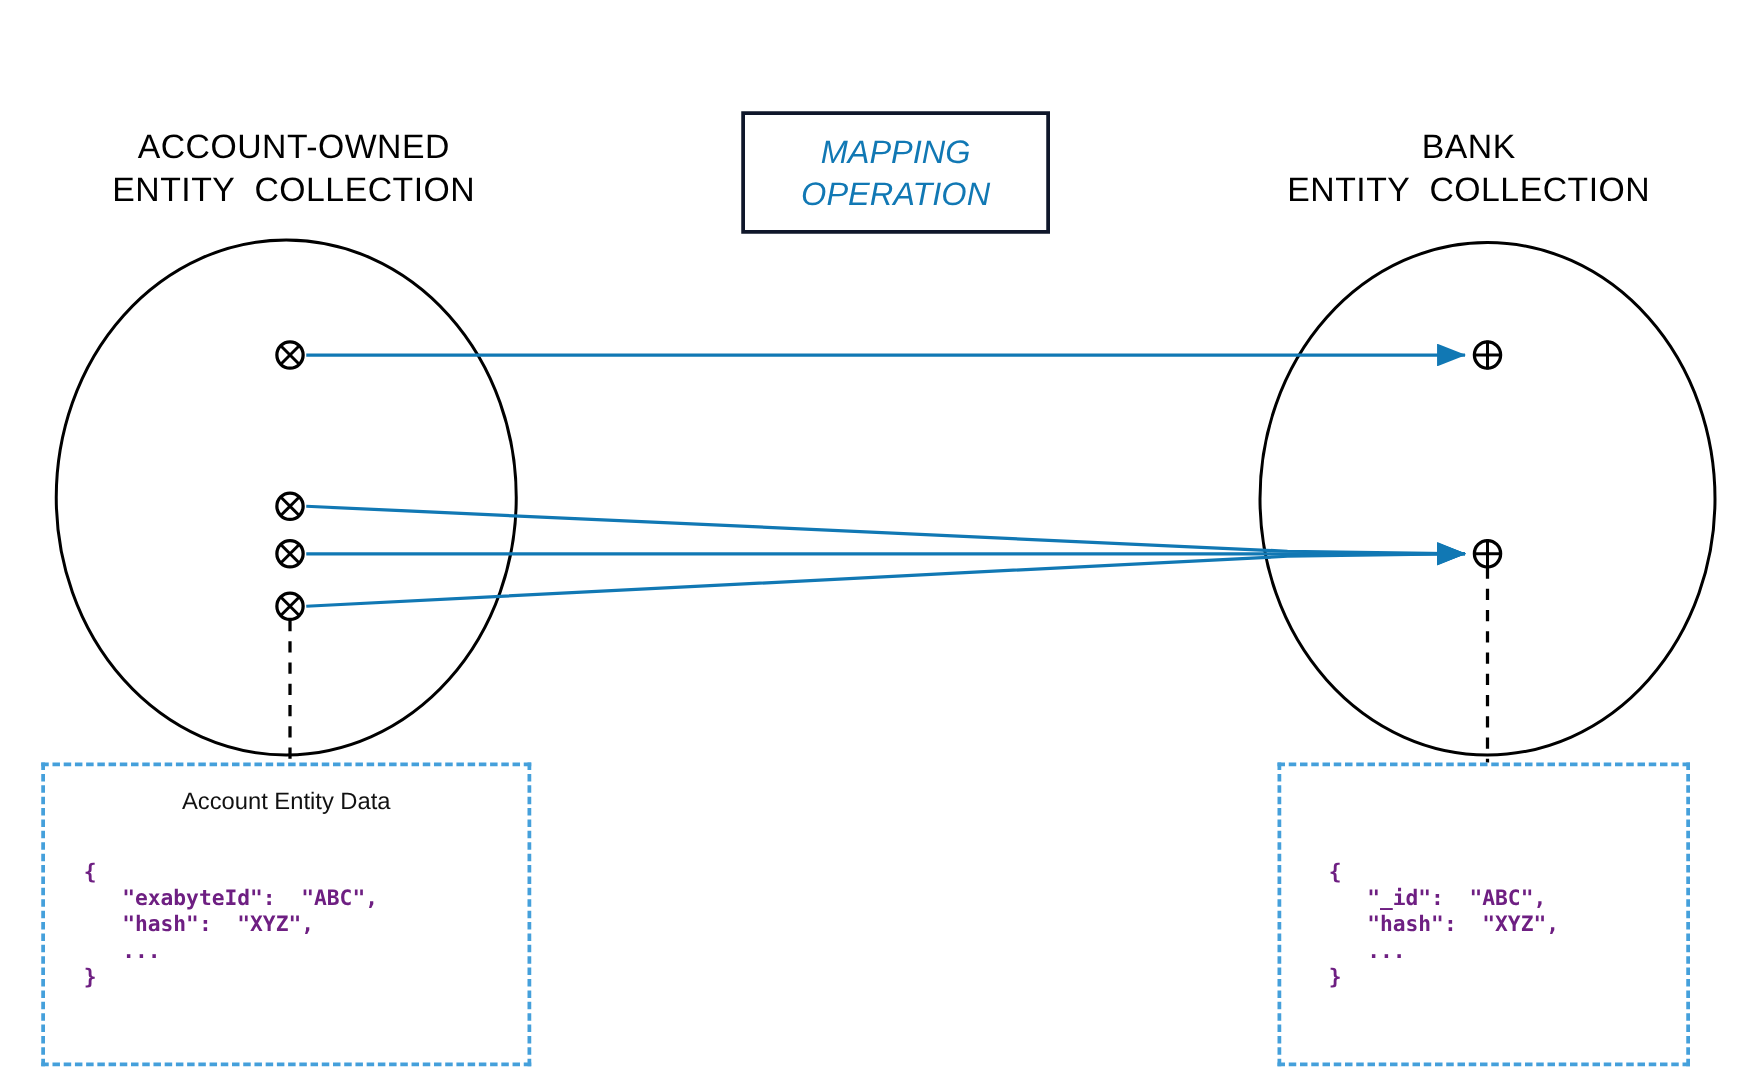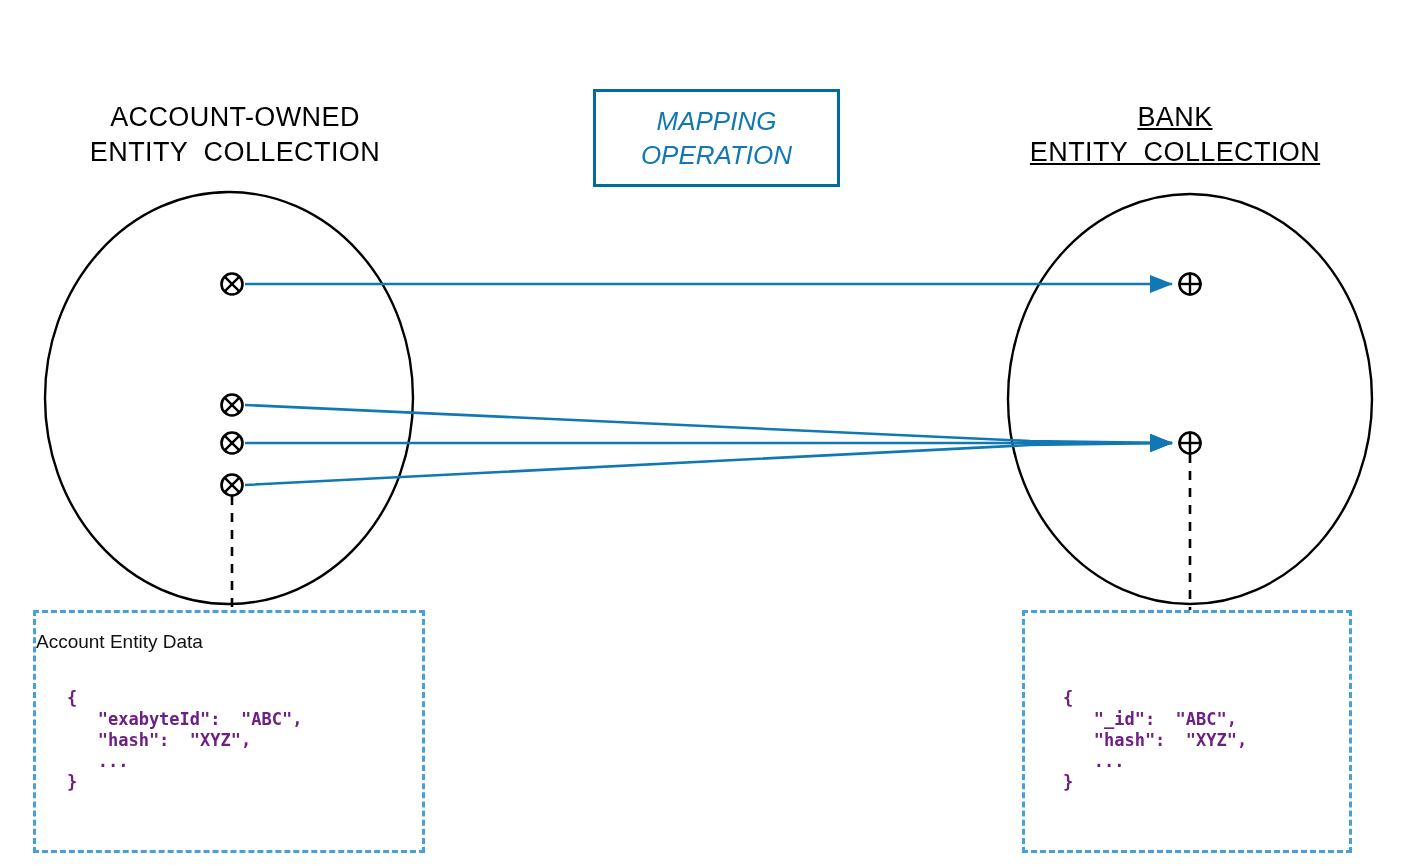--- a/index.html
+++ b/index.html
@@ -30,29 +30,29 @@
     position: absolute;
     text-align: center;
     color: #000000;
     font-family: "Liberation Sans", sans-serif;
     font-size: 27px;
     line-height: 35px;
     letter-spacing: 0.4px;
     white-space: pre;
   }
   #title-left  { left: 30px;   top: 68px;  width: 410px; }
-  #title-right { left: 975px;  top: 68px;  width: 400px; text-decoration: underline; }
+  #title-right { left: 975px;  top: 68px;  width: 400px; }
 
   #mapping-box {
     position: absolute;
     left: 593px;
     top: 57px;
     width: 247px;
     height: 98px;
-    border: 3px solid #0369a1;
+    border: 3px solid #0f172a;
     box-sizing: border-box;
     background: #ffffff;
   }
   #mapping-box .mlabel {
     position: absolute;
     left: 0;
     top: 12px;
     width: 100%;
     text-align: center;
     color: #1178b4;
@@ -70,21 +70,21 @@
     background: #ffffff;
   }
   #data-box-left  { left: 33px;   top: 578px; width: 392px; height: 243px; }
   #data-box-right { left: 1022px; top: 578px; width: 330px; height: 243px; }
 
   .data-title {
     position: absolute;
     left: 0;
     top: 18px;
     width: 100%;
-    text-align: left;
+    text-align: center;
     font-size: 19px;
     color: #111111;
     font-family: "Liberation Sans", sans-serif;
     white-space: pre;
   }
   .json-block {
     position: absolute;
     top: 58px;
     font-family: "DejaVu Sans Mono", "Liberation Mono", monospace;
     font-weight: bold;

